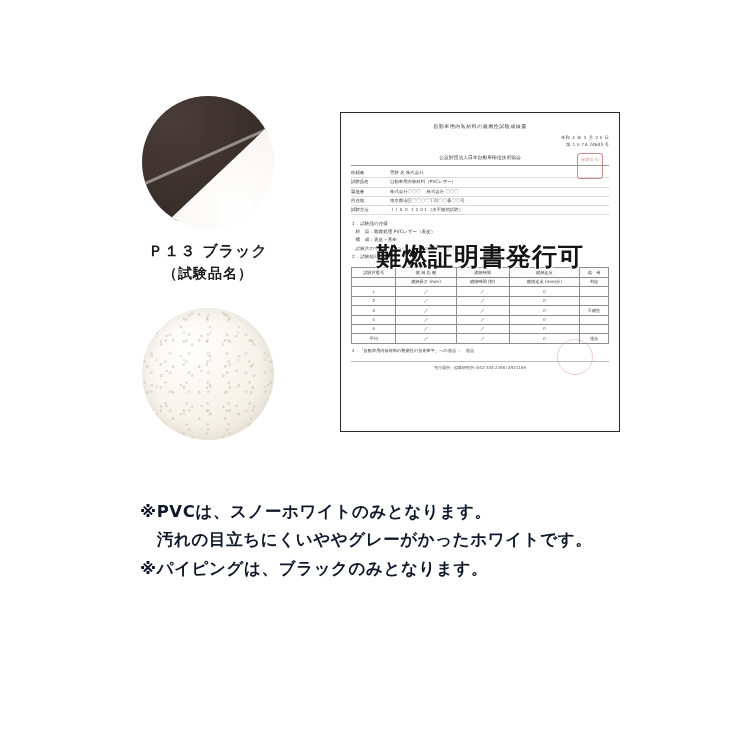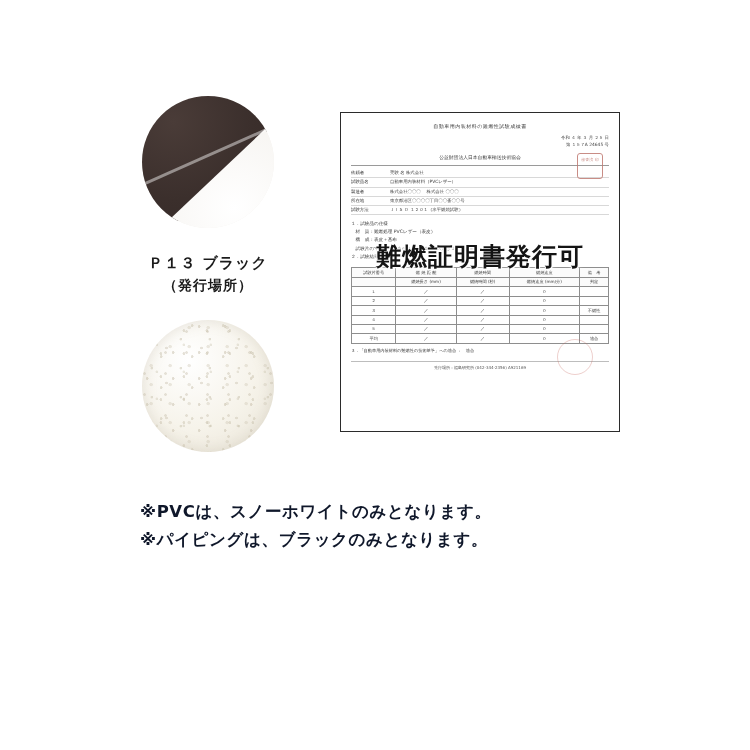--- a/index.html
+++ b/index.html
@@ -106,21 +106,21 @@
       radial-gradient(circle at 82% 46%, rgba(200,192,172,0.5) 0 1.1px, transparent 1.6px),
       radial-gradient(circle at 34% 66%, rgba(200,192,172,0.5) 0 1.1px, transparent 1.6px),
       radial-gradient(circle at 70% 80%, rgba(200,192,172,0.45) 0 1.1px, transparent 1.6px),
       radial-gradient(circle at 12% 55%, rgba(200,192,172,0.45) 0 1.1px, transparent 1.6px),
       radial-gradient(circle at 48% 40%, rgba(205,198,178,0.4) 0 1.4px, transparent 2px),
       radial-gradient(circle at 55% 92%, rgba(200,192,172,0.4) 0 1.1px, transparent 1.6px);
     background-size: 26px 26px, 31px 31px, 23px 23px, 29px 29px, 35px 35px, 21px 21px, 19px 19px, 27px 27px;
     opacity: .95;
   }
   .swatch-caption {
-    margin-top: 24px;
+    margin-top: 12px;
     font-family: "DejaVu Sans", sans-serif;
     font-size: 15px;
     font-weight: bold;
     line-height: 1.5;
     letter-spacing: 1px;
     color: #1b1b1b;
   }
   .swatch-caption .sub {
     display: block;
     font-size: 14px;
@@ -270,21 +270,21 @@
   <div class="swatch-col">
 
     <div class="swatch-block">
       <div class="swatch swatch-piping">
         <div class="dark"></div>
         <div class="lower"></div>
         <div class="edge"></div>
       </div>
       <div class="swatch-caption">
         <span>Ｐ１３ ブラック</span>
-        <span class="sub">（発行場所）</span>
+        <span class="sub">（試験品名）</span>
       </div>
     </div>
 
     <div class="swatch-block">
       <div class="swatch swatch-pvc"></div>
     </div>
 
   </div>
 
   <div class="cert-wrap">
@@ -398,16 +398,17 @@
     <div class="cert-footer">
       <span>発行場所：福島研究所 (042-344-2356)</span>
       <span>A921169</span>
     </div>
   </div>
 
   <div class="cert-overlay">難燃証明書発行可</div>
 
   <div class="notes">
     <div class="line">※PVCは、スノーホワイトのみとなります。</div>
+    <div class="line indent">汚れの目立ちにくいややグレーがかったホワイトです。</div>
     <div class="line">※パイピングは、ブラックのみとなります。</div>
   </div>
 
 </div>
 
 </body></html>

